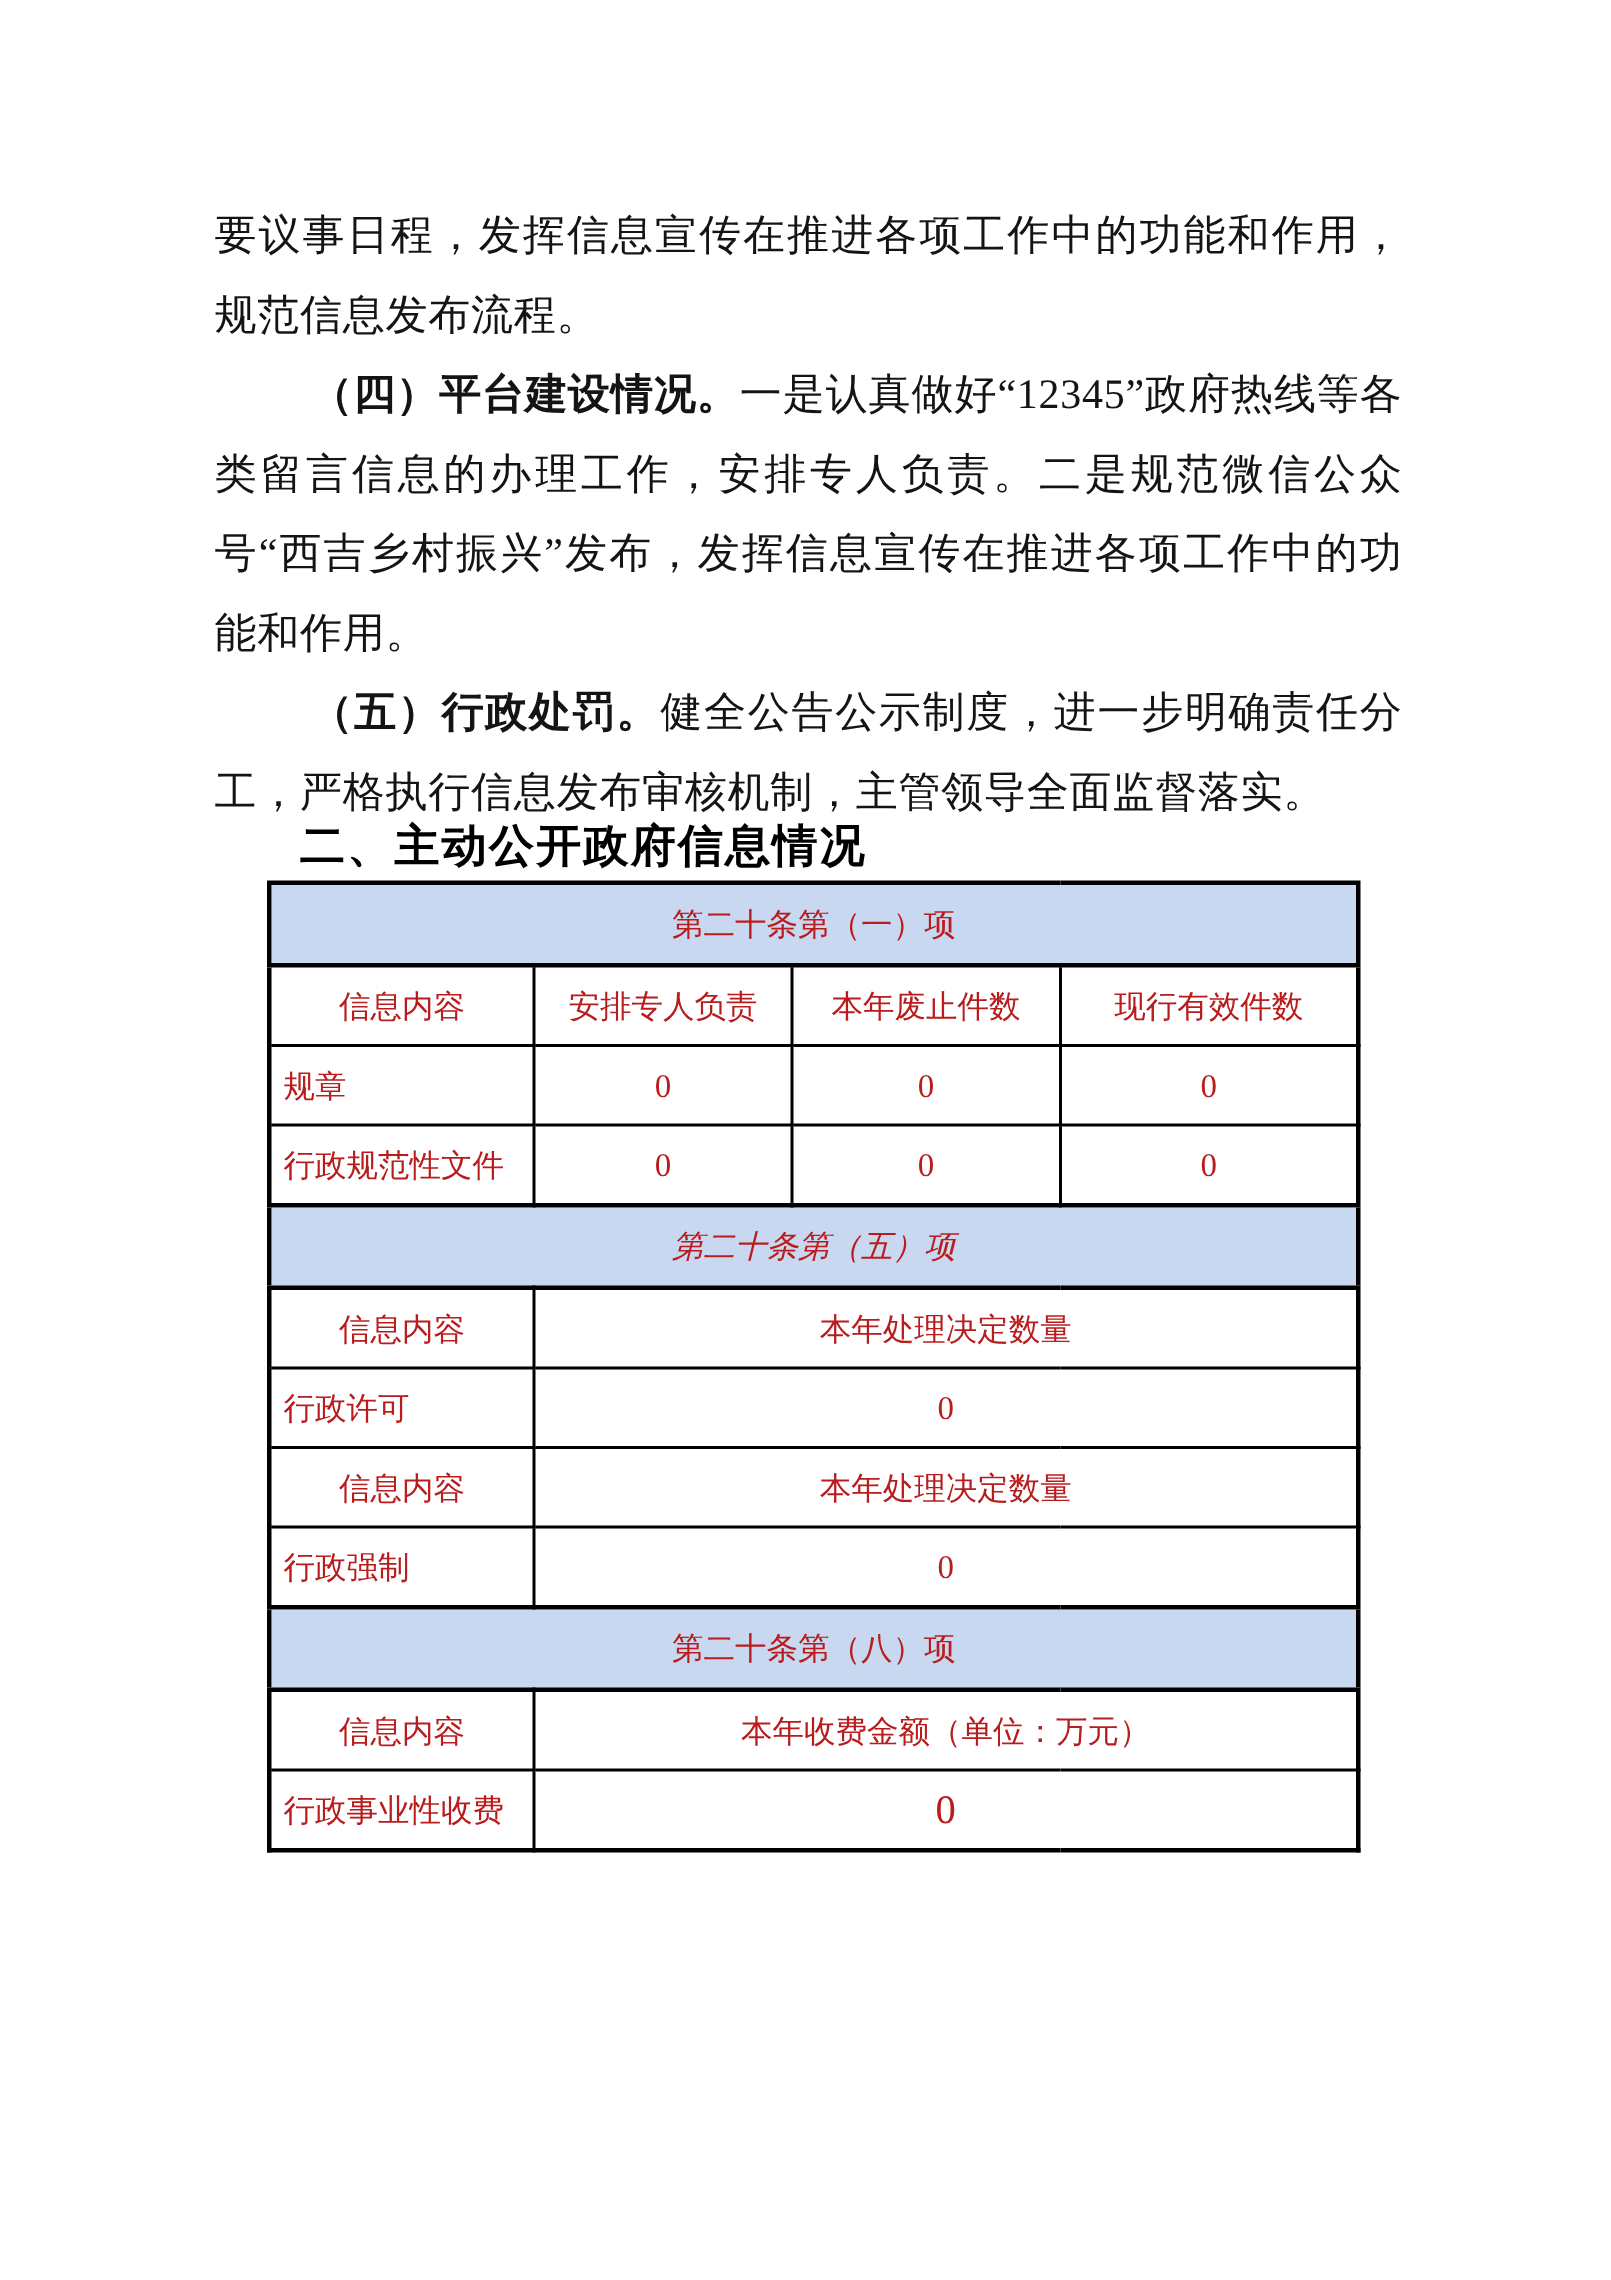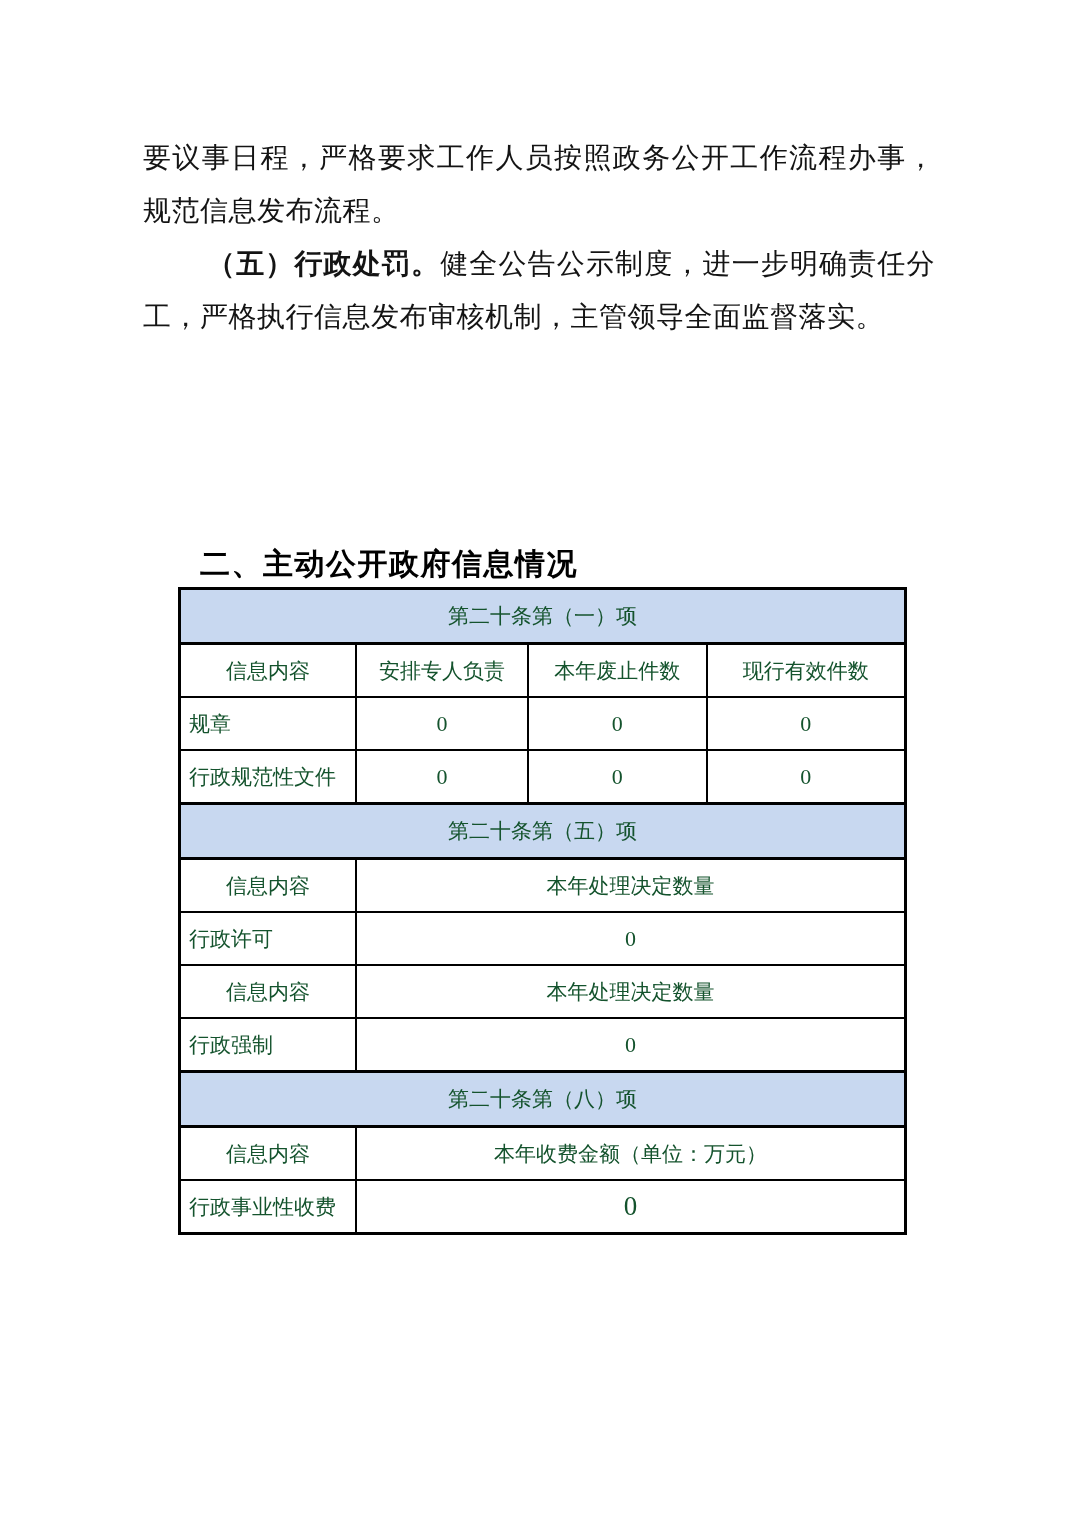--- a/index.html
+++ b/index.html
@@ -51,21 +51,21 @@
   }
   
   .gov-table {
     position: absolute;
     left: 178px;
     top: 587px;
     width: 729px;
     border-collapse: collapse;
     table-layout: fixed;
     font-size: 21px;
-    color: #14532d;
+    color: #b91c1c;
   }
   .gov-table td {
     border: 2px solid #000000;
     text-align: center;
     vertical-align: middle;
     padding: 0;
     overflow: hidden;
   }
   .gov-table {
     border: 3px solid #000000;
@@ -91,21 +91,22 @@
   .gov-table tr:last-child td.num {
     font-size: 27px;
   }
 </style>
 </head>
 <body>
 
 <div class="page">
 
   <div class="body-text">
-      <p class=""><span class="run">要议事日程，严格要求工作人员按照政务公开工作流程办事，规范信息发布流程。</span></p>
+      <p class=""><span class="run">要议事日程，发挥信息宣传在推进各项工作中的功能和作用，规范信息发布流程。</span></p>
+      <p class="indent"><span class="run-bold">（四）平台建设情况。</span><span class="run">一是认真做好“12345”政府热线等各类留言信息的办理工作，安排专人负责。二是规范微信公众号“西吉乡村振兴”发布，发挥信息宣传在推进各项工作中的功能和作用。</span></p>
       <p class="indent"><span class="run-bold">（五）行政处罚。</span><span class="run">健全公告公示制度，进一步明确责任分工，严格执行信息发布审核机制，主管领导全面监督落实。</span></p>
     </div>
 
   <h2 class="section-heading">二、主动公开政府信息情况</h2>
 
   <table class="gov-table">
     <colgroup>
         <col style="width: 24.3%;">
         <col style="width: 23.7%;">
         <col style="width: 24.6%;">
@@ -127,21 +128,21 @@
           <td class="num">0</td>
           <td class="num">0</td>
         </tr>
         <tr class="data">
           <td class="left">行政规范性文件</td>
           <td class="num">0</td>
           <td class="num">0</td>
           <td class="num">0</td>
         </tr>
         <tr class="section">
-          <td colspan="4" style="background: rgb(200, 216, 240);">第二十条第（五）项</td>
+          <td colspan="4" style="background: rgb(200, 216, 240); font-style: italic;">第二十条第（五）项</td>
         </tr>
         <tr class="colheader">
           <td>信息内容</td>
           <td colspan="3">本年处理决定数量</td>
         </tr>
         <tr class="data">
           <td class="left">行政许可</td>
           <td colspan="3" class="num">0</td>
         </tr>
         <tr class="colheader">

